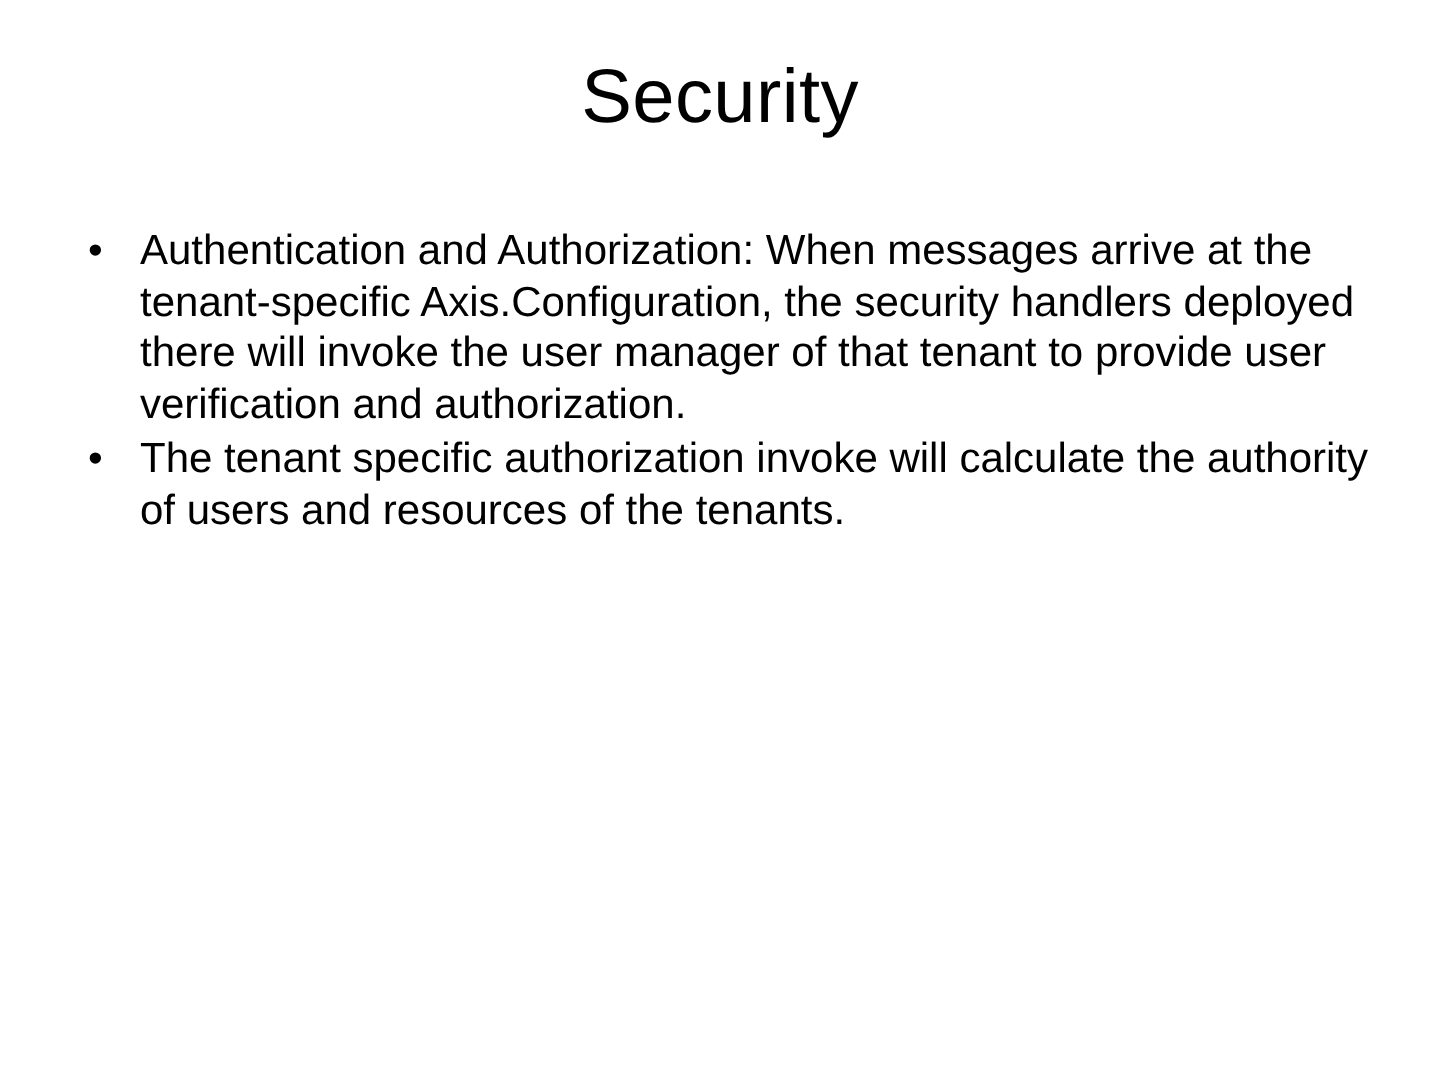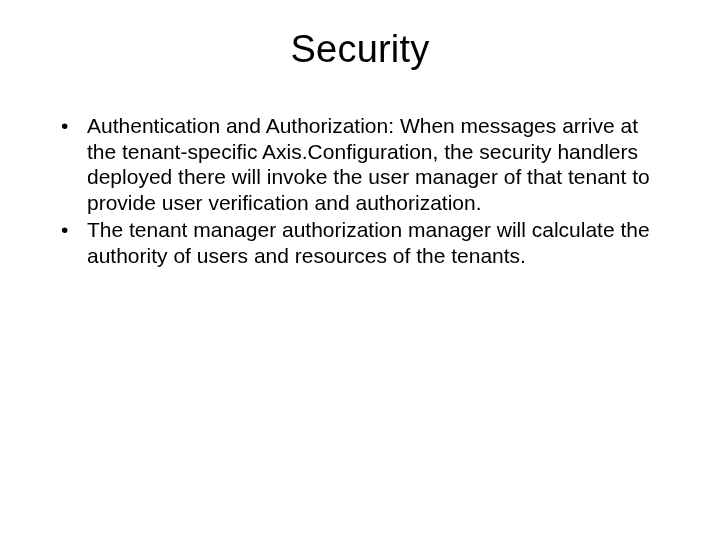--- a/index.html
+++ b/index.html
@@ -19,21 +19,21 @@
   }
   .title {
     text-align: center;
     font-size: 38px;
     font-weight: 400;
     margin: 0 0 42px 0;
     letter-spacing: 0.2px;
   }
   ul.bullets {
     list-style: none;
-    margin: 17px;
+    margin: 0;
     padding: 0 6px 0 6px;
   }
   ul.bullets > li {
     position: relative;
     font-size: 21px;
     line-height: 1.22;
     padding-left: 34px;
     margin: 0 0 2px 0;
   }
   ul.bullets > li::before {
@@ -45,15 +45,15 @@
     line-height: 1.22;
   }
 </style>
 </head>
 <body>
 
 <div class="slide">
   <h1 class="title">Security</h1>
   <ul class="bullets">
     <li>Authentication and Authorization: When messages arrive at the tenant-specific Axis.Configuration, the security handlers deployed there will invoke the user manager of that tenant to provide user verification and authorization.</li>
-    <li>The tenant manager authorization manager will calculate the authority of users and resources of the tenants.</li>
+    <li>The tenant specific authorization invoke will calculate the authority of users and resources of the tenants.</li>
   </ul>
 </div>
 
 </body></html>

